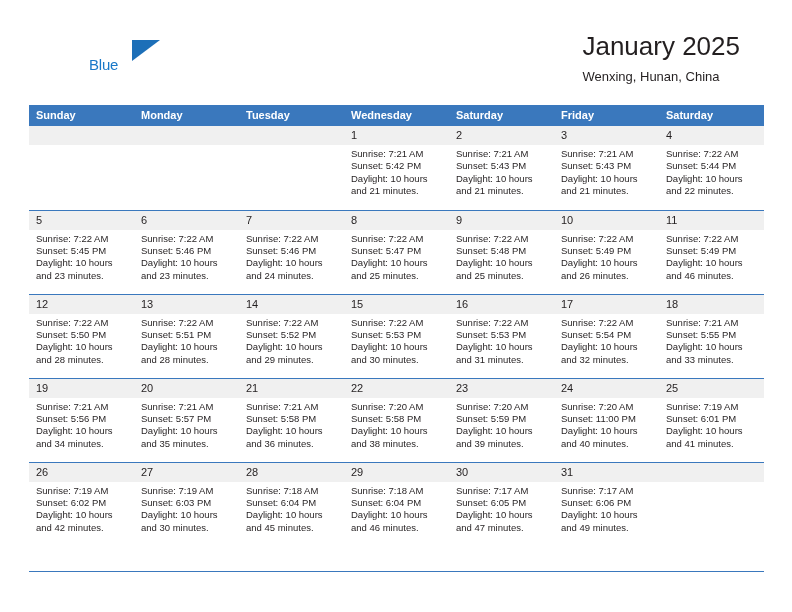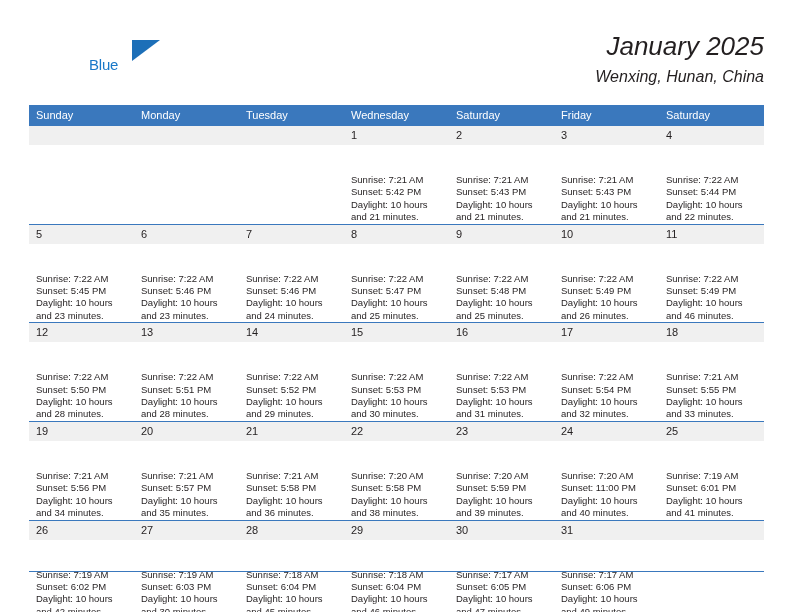--- a/index.html
+++ b/index.html
@@ -54,53 +54,52 @@
   .logo-triangle {
     position: absolute;
     left: 96px;
     top: 6px;
     width: 0; height: 0;
     border-left: 28px solid #1c6fb8;
     border-bottom: 21px solid transparent;
   }
   .title-block {
     position: absolute;
-    right: 28px;
+    right: 52px;
     top: 30px;
-    text-align: right;
-    font-style: italic;
+    text-align: left;
   }
   .cal-title {
     font-size: 26px;
     color: #231f20;
     line-height: 32px;
     white-space: nowrap;
   }
   .cal-subtitle {
-    font-size: 16px;
+    font-size: 13px;
     color: #231f20;
     line-height: 18px;
     margin-top: 6px;
     white-space: nowrap;
   }
 
   
   .calendar {
     position: absolute;
     left: 29px;
     top: 105px;
     width: 735px;
     border-collapse: collapse;
     table-layout: fixed;
   }
   .calendar th {
     background: #3a78bd;
     color: #ffffff;
     font-size: 11px;
-    font-weight: normal;
+    font-weight: bold;
     text-align: left;
     padding: 4px 0 5px 7px;
     height: 12px;
     border: none;
   }
   .calendar td {
     vertical-align: top;
     padding: 0;
     border: none;
     border-top: 1px solid #3a78bd;
@@ -119,21 +118,20 @@
     line-height: 13px;
   }
   .daynum.empty {
     color: transparent;
   }
   .info {
     padding: 3px 6px 0 7px;
     font-size: 9.5px;
     line-height: 12.4px;
     color: #231f20;
-    margin-top: 26px;
   }
   .info div { white-space: nowrap; }
   .bottom-rule {
     position: absolute;
     left: 29px;
     top: 571px;
     width: 735px;
     height: 1px;
     background: #3a78bd;
   }

